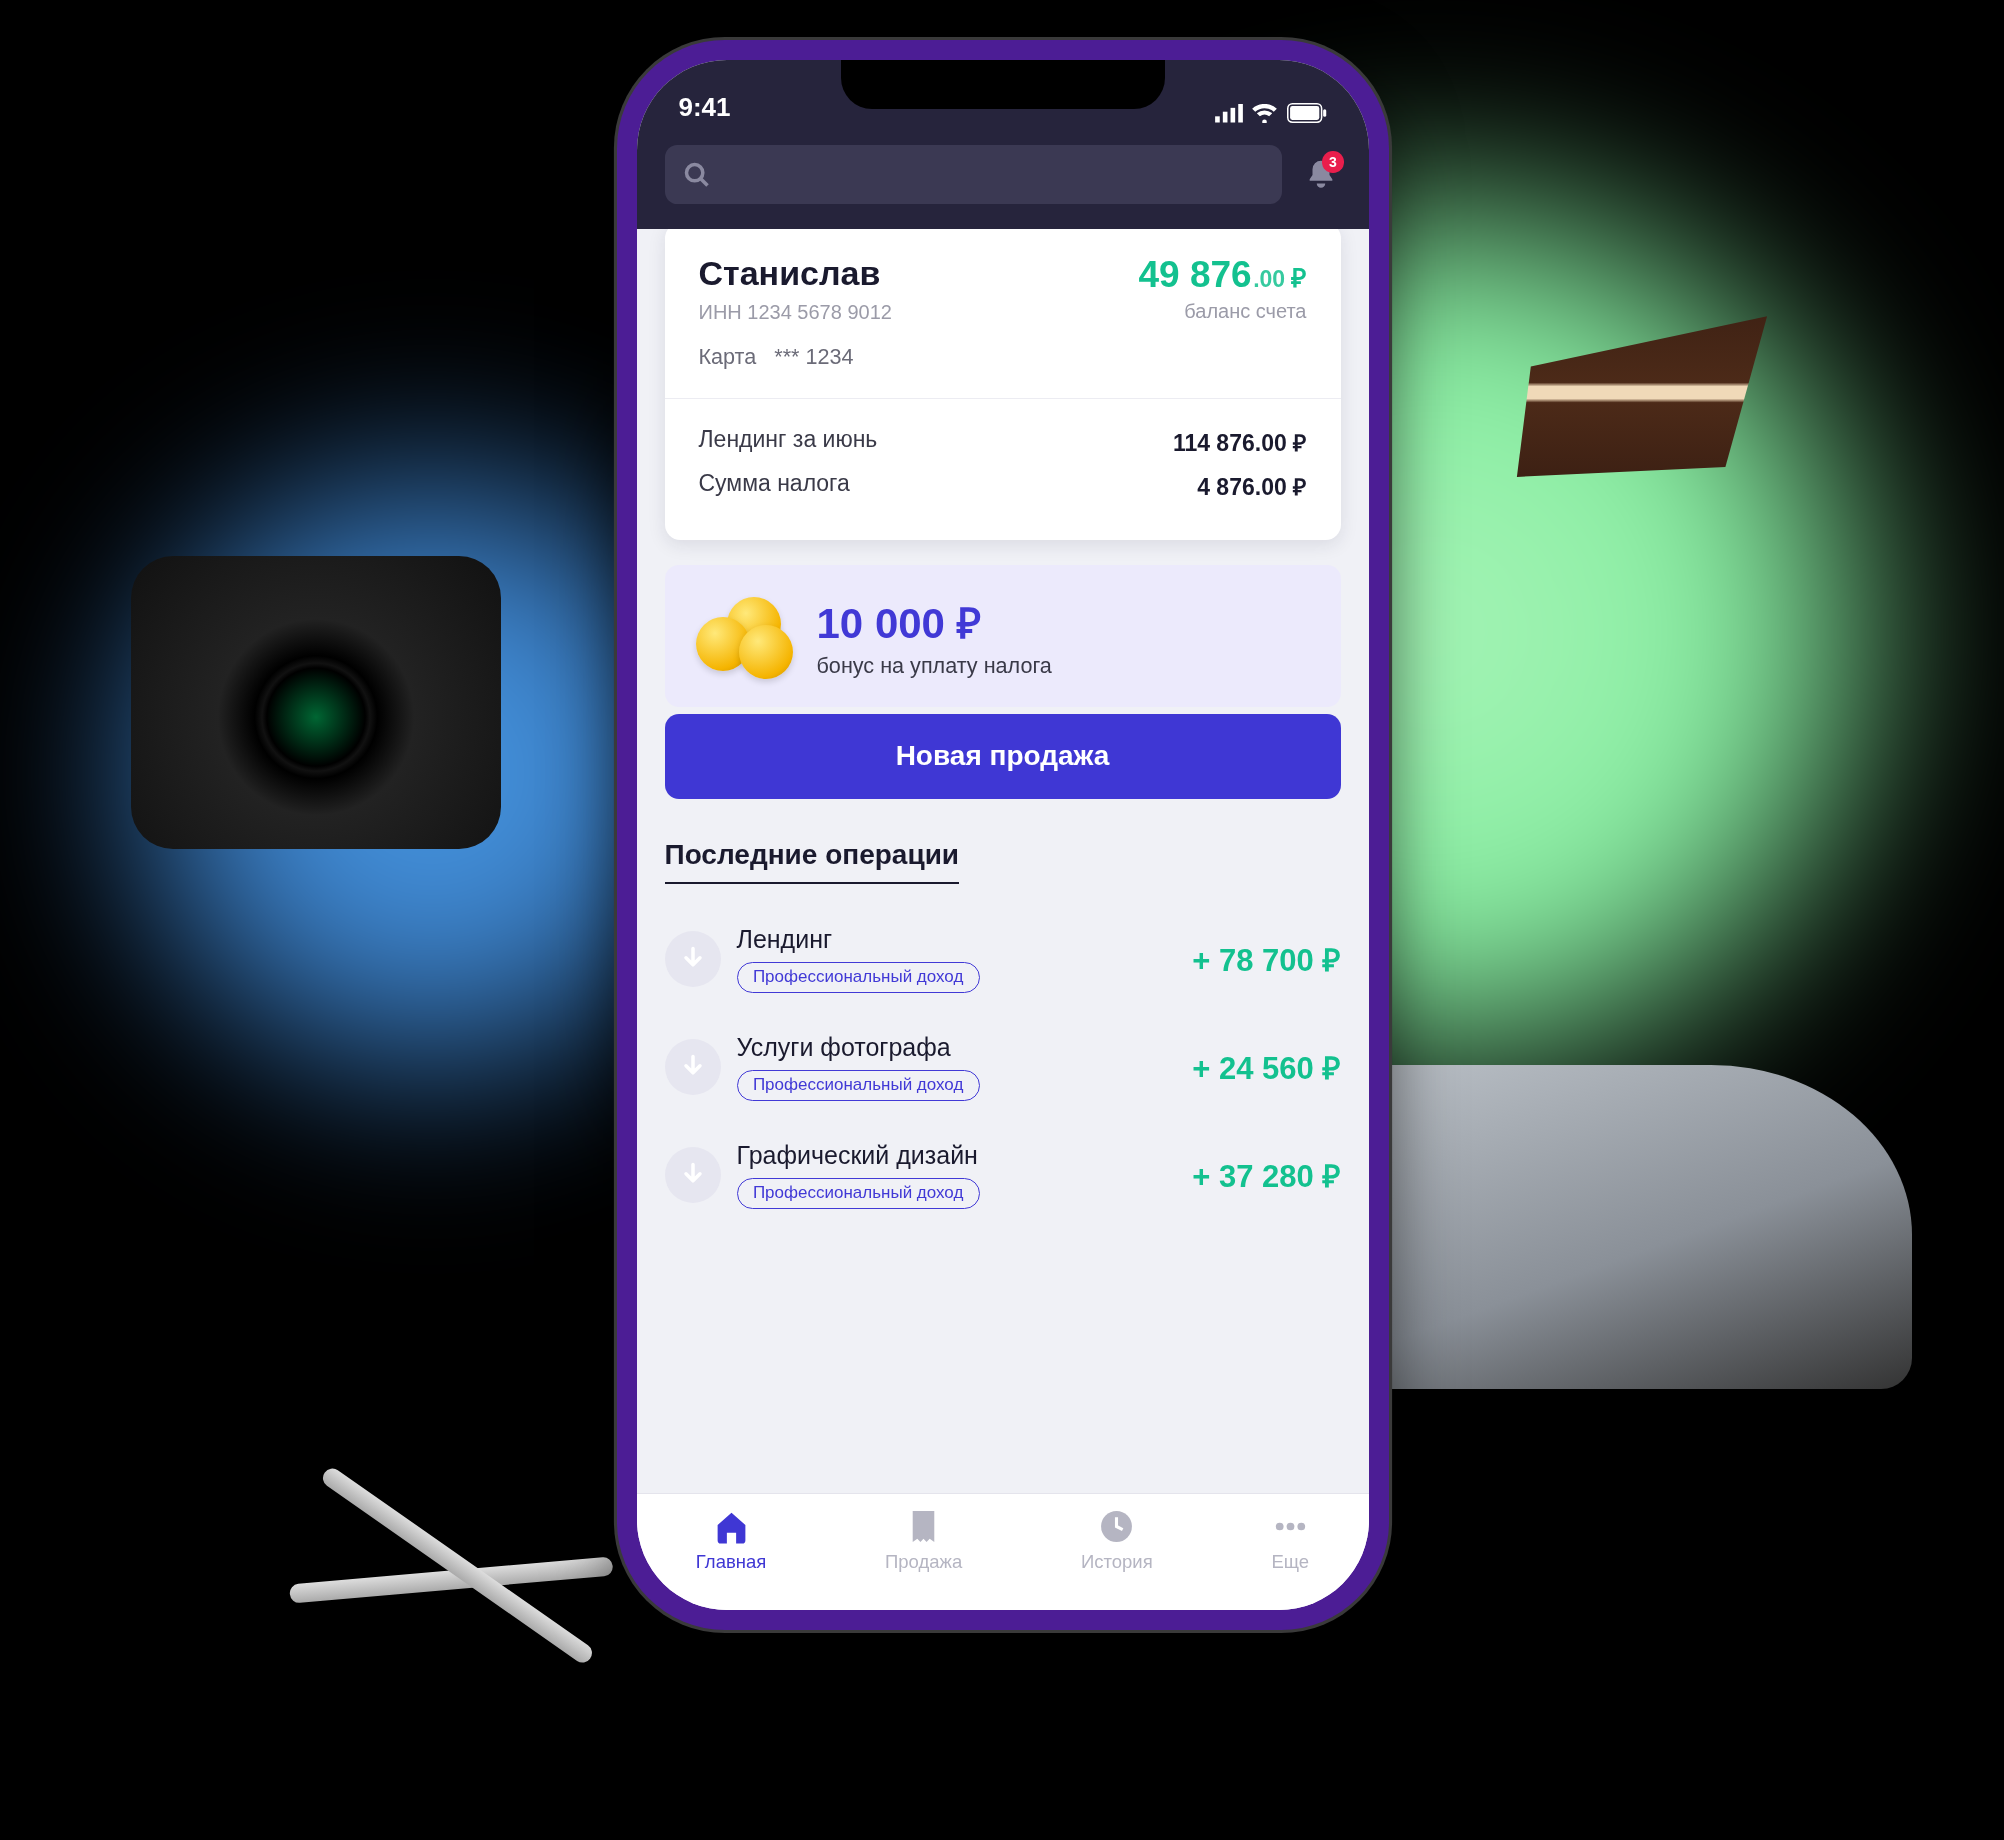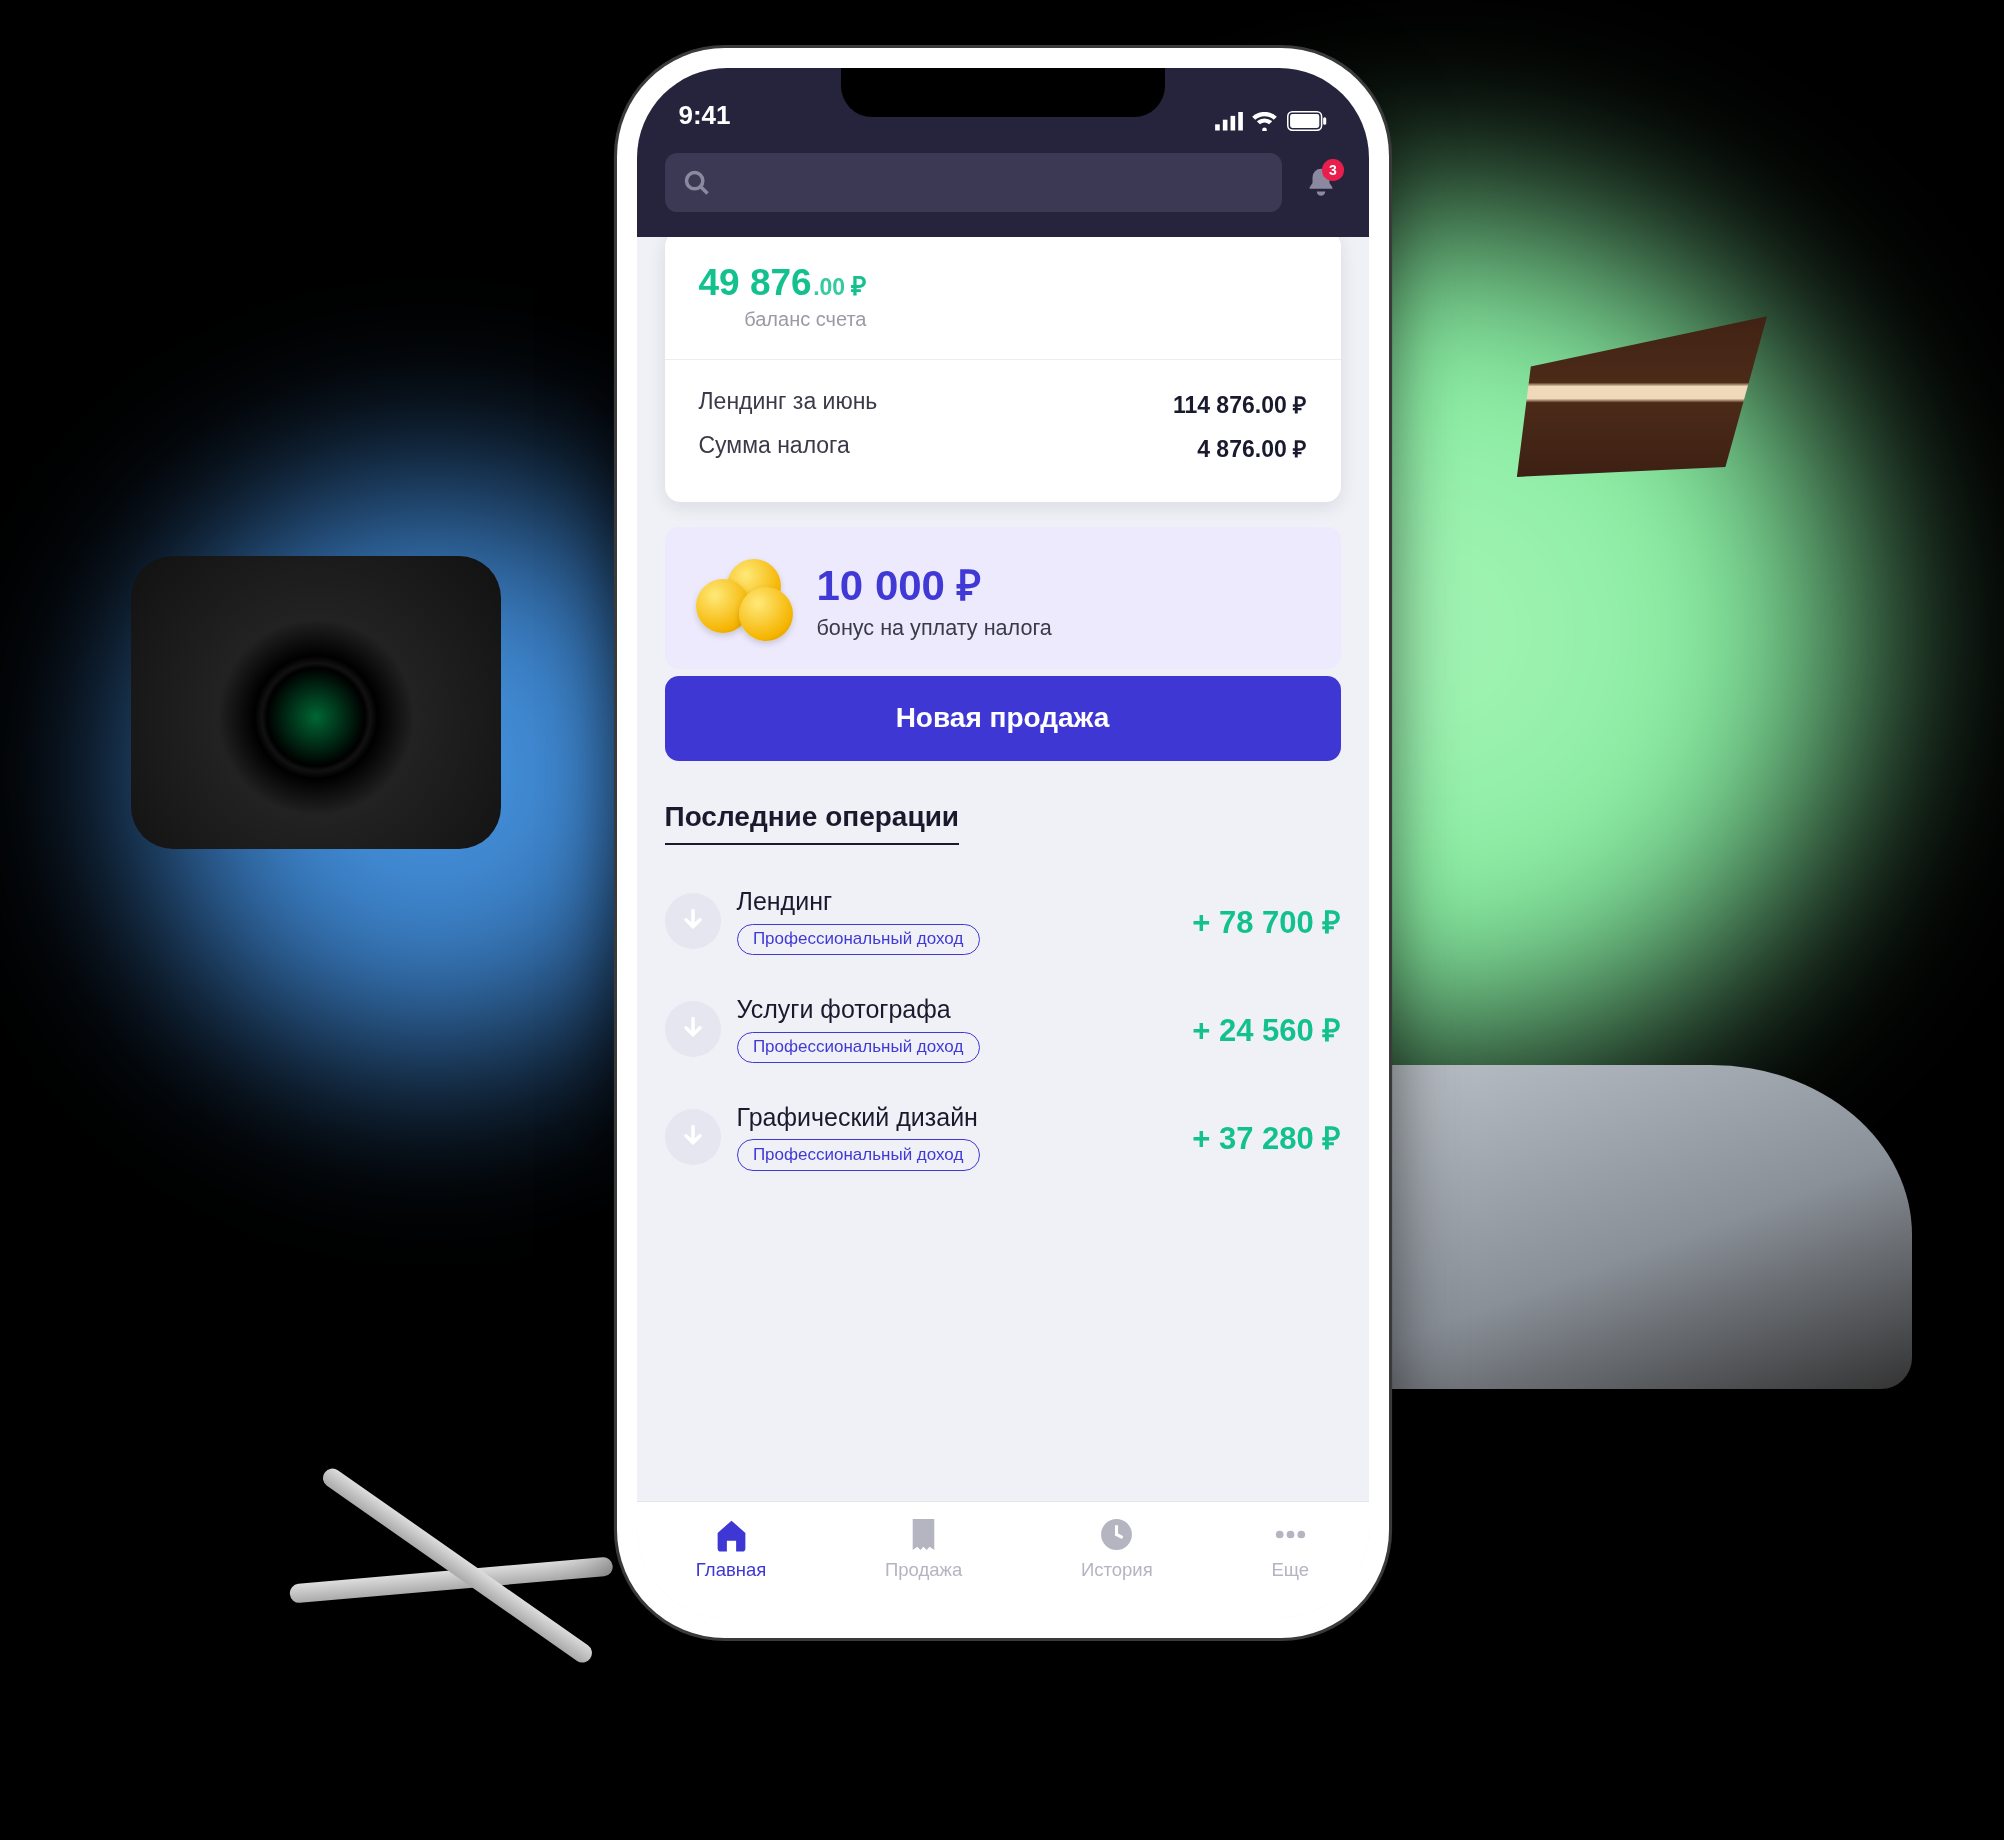--- a/index.html
+++ b/index.html
@@ -50,23 +50,23 @@
 }
 .scissors::before, .scissors::after {
   content:""; position:absolute; background:linear-gradient(#ddd,#aaa);
   width:324px; height:18.5px; border-radius:9.3px; left:0; top:116px;
 }
 .scissors::after { transform:rotate(40deg); transform-origin:60% 50%; top:123px;}
 
 
 .phone {
   position: absolute;
-  top: 48px; left: 50%; transform: translateX(-50%);
+  top: 40px; left: 50%; transform: translateX(-50%);
   width: 772px; height: 1590px;
-  background: #ffffff;
+  background: #4c1d95;
   border-radius: 108px;
   padding: 20px;
   box-shadow: 0 0 0 3.1px #3a3a3a, 0 23px 69px rgba(0,0,0,.6);
 }
 .screen {
   width: 100%; height: 100%;
   background: #f0f1f6;
   border-radius: 90px;
   overflow: hidden;
   display: flex; flex-direction: column;
@@ -216,20 +216,27 @@
         <svg width="34" height="34" viewBox="0 0 24 24">
             <path d="M12 2a6 6 0 00-6 6v4l-2 3v1h16v-1l-2-3V8a6 6 0 00-6-6zM9 18a3 3 0 006 0z"></path>
           </svg>
         <div class="badge">3</div>
       </div>
     </div>
 
     <div class="content">
       <div class="card">
         <div class="card-top">
+          <div class="name-block">
+            <div class="name">Станислав</div>
+            <div class="inn">ИНН 1234 5678 9012</div>
+            <div class="card-num">
+              <span>Карта</span>&nbsp;&nbsp;&nbsp;<span>*** 1234</span>
+            </div>
+          </div>
           <div class="balance-block">
             <div class="balance">
               <span>49 876</span>
                 <span class="dec">.00</span>
                 <span class="rub">₽</span>
             </div>
             <div class="balance-label">баланс счета</div>
           </div>
         </div>
         <div class="card-divider"></div>

